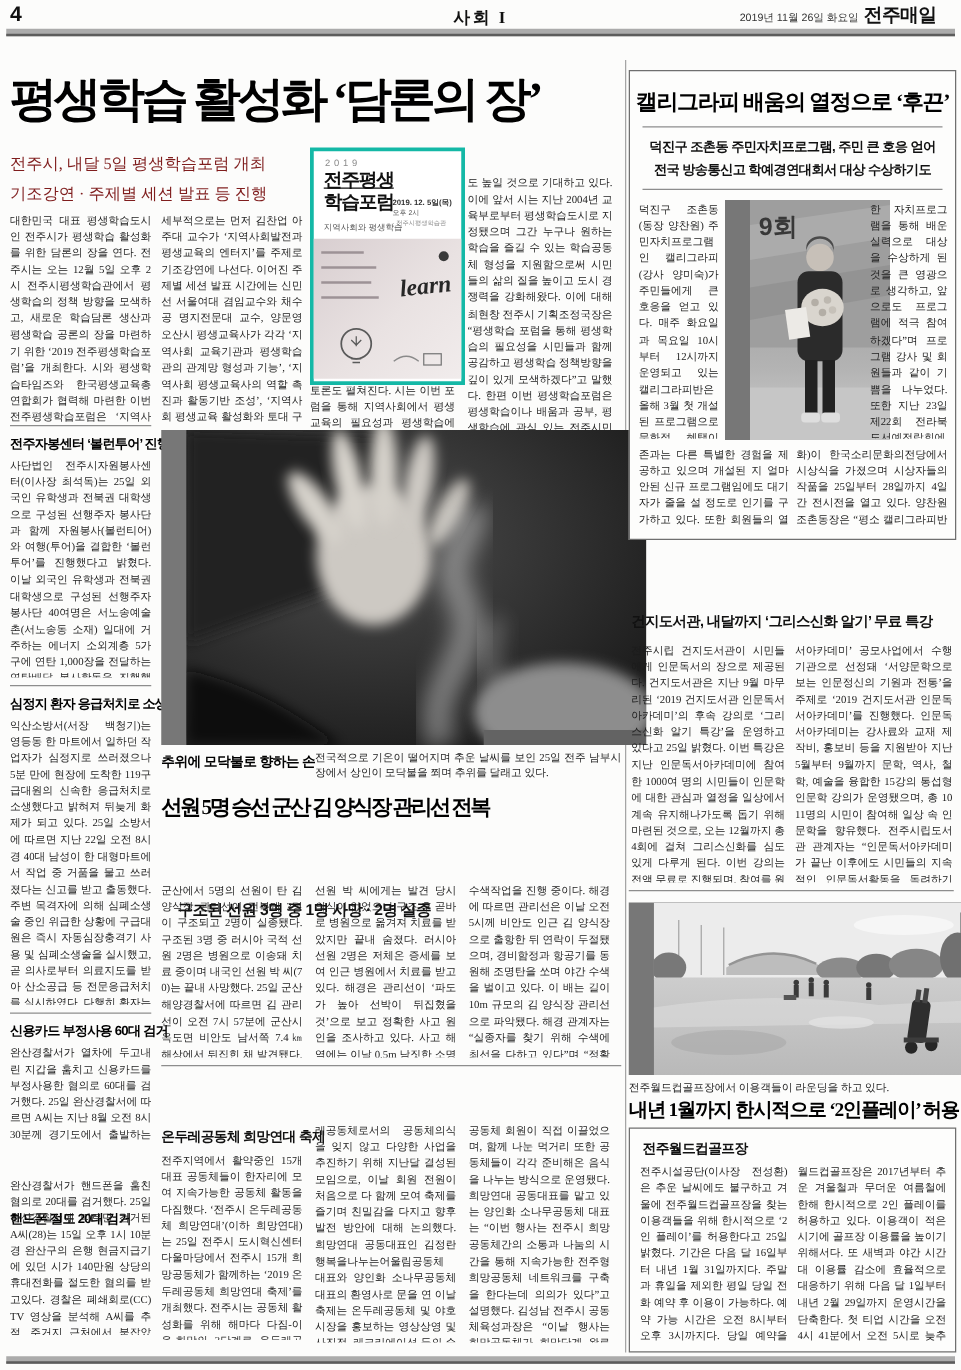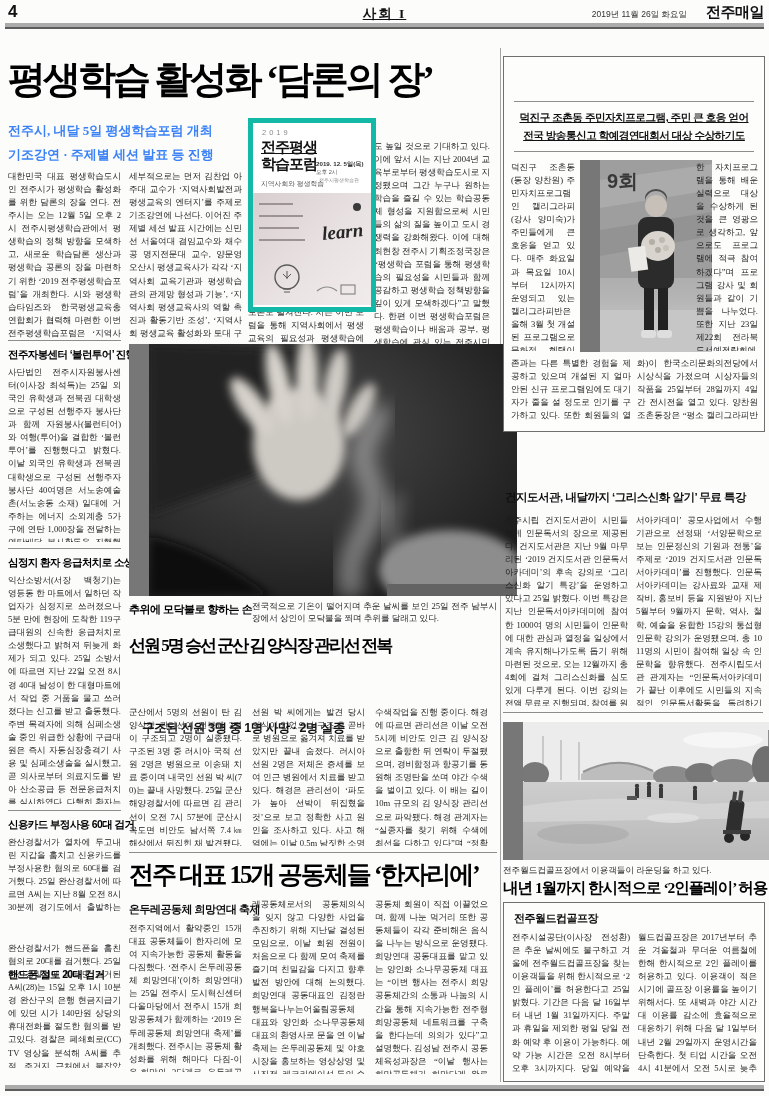--- a/index.html
+++ b/index.html
@@ -7,27 +7,27 @@
         font-family:"Liberation Serif",serif;color:#111;}
   .abs{position:absolute;}
   .rule{position:absolute;height:1px;background:#8d8d8d;}
   .thickrule{position:absolute;height:4px;background:#ababab;border-bottom:2px solid #5c5c5c;}
   .vrule{position:absolute;width:1px;background:#a5a5a5;}
   .body-col{position:absolute;font:8.6px/1.52 "Liberation Serif",serif;text-align:justify;
             word-break:break-all;overflow:hidden;color:#1c1c1c;}
   .brief-h{position:absolute;font:bold 10.5px "Liberation Sans",sans-serif;letter-spacing:-0.6px;
            white-space:nowrap;color:#000;}
   .hl{position:absolute;font-family:"Liberation Serif",serif;font-weight:800;color:#000;white-space:nowrap;}
-  .sub{position:absolute;font-family:"Liberation Serif",serif;font-weight:700;color:#3b82f6;white-space:nowrap;}
+  .sub{position:absolute;font-family:"Liberation Serif",serif;font-weight:400;color:#7f1d1d;white-space:nowrap;}
   .boxed{position:absolute;border:1px solid #6f6f6f;background:#fdfdfc;}
   .cap{position:absolute;font:8.6px/1.4 "Liberation Serif",serif;color:#1c1c1c;}
   .cap-b{position:absolute;font:bold 11px "Liberation Sans",sans-serif;letter-spacing:-0.5px;color:#000;white-space:nowrap;}
-  .center{text-align:center;text-decoration:underline;}
+  .center{text-align:center;}
   
-  #poster{position:absolute;left:248px;top:118px;width:118px;height:184px;border:5px solid #14b8a6;background:#fff;}
+  #poster{position:absolute;left:248px;top:118px;width:118px;height:184px;border:3px solid #14b8a6;background:#fff;}
   .p-year{position:absolute;left:9px;top:5px;font:7.5px "Liberation Sans",sans-serif;letter-spacing:3px;color:#8a8a8a;}
   .p-t{position:absolute;left:8px;font:800 15px/1 "Liberation Sans",sans-serif;color:#101010;letter-spacing:-1px;}
   .p-date{position:absolute;left:63px;top:37px;font:bold 6.2px "Liberation Sans",sans-serif;color:#333;white-space:nowrap;}
   .p-time{position:absolute;left:63px;top:46px;font:5.6px "Liberation Sans",sans-serif;color:#555;}
   .p-venue{position:absolute;left:63px;top:54px;font:5px "Liberation Sans",sans-serif;color:#888;white-space:nowrap;}
   .p-theme{position:absolute;left:8px;top:56px;font:6.8px "Liberation Sans",sans-serif;color:#555;}
   .p-img{position:absolute;left:0;top:70px;width:118px;height:112px;
          background:linear-gradient(135deg,#d8ced0 0%,#e9e2e2 55%,#f1ecec 100%);overflow:hidden;}
   .p-bar{position:absolute;height:2px;background:#9d9296;}
   .p-learn{position:absolute;right:8px;top:28px;font:italic 700 19px "Liberation Serif",serif;color:#262626;transform:rotate(-6deg);}
@@ -36,21 +36,21 @@
   svg{display:block;}
 </style>
 </head>
 <body>
 
 <div id="page">
 
   <div class="abs" style="left:8px;top:2px;font:bold 17px 'Liberation Sans',sans-serif;">4</div>
   <div class="abs center" style="left:0;right:0;top:5px;font:bold 13.5px 'Liberation Serif',serif;letter-spacing:2px;">사회 I</div>
   <div class="abs" style="right:82px;top:9px;font:8.5px 'Liberation Sans',sans-serif;color:#333;">2019년 11월 26일 화요일</div>
-  <div class="abs" style="right:5px;top:3px;font:900 15px 'Liberation Sans',sans-serif;letter-spacing:-0.5px;">전주매일</div>
+  <div class="abs" style="right:20px;top:3px;font:900 15px 'Liberation Sans',sans-serif;letter-spacing:-0.5px;">전주매일</div>
   <div class="thickrule" style="left:5px;right:5px;top:23px;"></div>
 
   <div class="vrule" style="left:500px;top:48px;height:1034px;"></div>
 
   <div class="hl" style="left:8px;top:54px;font-size:38px;letter-spacing:-3px;">평생학습 활성화 ‘담론의 장’</div>
   <div class="sub" style="left:8px;top:122px;font-size:13px;">전주시, 내달 5일 평생학습포럼 개최</div>
   <div class="sub" style="left:8px;top:146px;font-size:13px;">기조강연 · 주제별 세션 발표 등 진행</div>
   <div class="body-col" style="left:8px;top:170px;width:113px;height:168px;">대한민국 대표 평생학습도시인 전주시가 평생학습 활성화를 위한 담론의 장을 연다. 전주시는 오는 12월 5일 오후 2시 전주시평생학습관에서 평생학습의 정책 방향을 모색하고, 새로운 학습담론 생산과 평생학습 공론의 장을 마련하기 위한 ‘2019 전주평생학습포럼’을 개최한다. 시와 평생학습타임즈와 한국평생교육총연합회가 협력해 마련한 이번 전주평생학습포럼은 ‘지역사회와 평생학습’을 주제로 평생학습과 지역사회의 관계가 중점적으로 다뤄질 예정이다.</div>
   <div class="body-col" style="left:129px;top:170px;width:113px;height:168px;">세부적으로는 먼저 김찬업 아주대 교수가 ‘지역사회발전과 평생교육의 엔터지’를 주제로 기조강연에 나선다. 이어진 주제별 세션 발표 시간에는 신민선 서울여대 겸임교수와 채수공 명지전문대 교수, 양문영 오산시 평생교육사가 각각 ‘지역사회 교육기관과 평생학습관의 관계망 형성과 기능’, ‘지역사회 평생교육사의 역할 촉진과 활동기반 조성’, ‘지역사회 평생교육 활성화와 토대 구축을 위한 칸막이 트기’를 주제로 발표한다. 또한 주제발표 후에는 전체 내용을 정리하고 토론자들이 참여하는 종합</div>
   <div class="body-col" style="left:248px;top:306px;width:116px;height:44px;">토론도 펼쳐진다. 시는 이번 포럼을 통해 지역사회에서 평생교육의 필요성과 평생학습에 대한 사회적 공감대를 형성함으로써 시민들의 성숙한 성장을 돕고, 평생교육에 대한 이해</div>
@@ -128,27 +128,27 @@
   <div class="cap-b" style="left:129px;top:602px;">추위에 모닥불로 향하는 손</div>
   <div class="cap" style="left:252px;top:600px;width:245px;height:30px;text-align:justify;word-break:break-all;">전국적으로 기온이 떨어지며 추운 날씨를 보인 25일 전주 남부시장에서 상인이 모닥불을 쬐며 추위를 달래고 있다.</div>
 
   <div class="hl" style="left:129px;top:634px;font-size:17px;letter-spacing:-2px;">선원 5명 승선 군산 김 양식장 관리선 전복</div>
   <div class="abs" style="left:142px;top:680px;font:bold 12.5px 'Liberation Sans',sans-serif;letter-spacing:-0.5px;white-space:nowrap;margin-top:40px;">구조된 선원 3명 중 1명 사망 · 2명 실종</div>
   <div class="body-col" style="left:129px;top:706px;width:113px;height:140px;">군산에서 5명의 선원이 탄 김 양식장 관리선이 전복돼 3명이 구조되고 2명이 실종됐다. 구조된 3명 중 러시아 국적 선원 2명은 병원으로 이송돼 치료 중이며 내국인 선원 박 씨(70)는 끝내 사망했다. 25일 군산 해양경찰서에 따르면 김 관리선이 오전 7시 57분에 군산시 옥도면 비안도 남서쪽 7.4㎞ 해상에서 뒤집힌 채 발견됐다. 뒤집힌 관리선 위에 올라탄 러시아인 선원 2명과 내국인 1명이 구조되고 2명은 실종상태다. 구조된 내국인</div>
   <div class="body-col" style="left:252px;top:706px;width:113px;height:140px;">선원 박 씨에게는 발견 당시 의식이 없었으나 구조 후 곧바로 병원으로 옮겨져 치료를 받았지만 끝내 숨졌다. 러시아 선원 2명은 저체온 증세를 보여 인근 병원에서 치료를 받고 있다. 해경은 관리선이 ‘파도가 높아 선박이 뒤집혔을 것’으로 보고 정확한 사고 원인을 조사하고 있다. 사고 해역에는 이날 0.5m 남짓한 소명으로 지각돼야 하는데, 당시 강한 바람이 불었던 것으로 전해졌다.</div>
   <div class="body-col" style="left:375px;top:706px;width:113px;height:140px;">수색작업을 진행 중이다. 해경에 따르면 관리선은 이날 오전 5시께 비안도 인근 김 양식장으로 출항한 뒤 연락이 두절됐으며, 경비함정과 항공기를 동원해 조명탄을 쏘며 야간 수색을 벌이고 있다. 이 배는 길이 10m 규모의 김 양식장 관리선으로 파악됐다. 해경 관계자는 “실종자를 찾기 위해 수색에 최선을 다하고 있다”며 “정확한 사고 경위를 조사할 방침”이라고 말했다.   /군산=정다은 기자</div>
   <div class="rule" style="left:129px;top:852px;width:368px;"></div>
 
-  <div class="hl" style="left:129px;top:858px;font-size:25px;letter-spacing:-2px;">전주 대표 15개 공동체들 ‘한자리에’</div>
   <div class="abs" style="left:129px;top:902px;font:bold 11px 'Liberation Sans',sans-serif;letter-spacing:-0.5px;white-space:nowrap;">온두레공동체 희망연대 축제</div>
   <div class="body-col" style="left:129px;top:922px;width:113px;height:150px;">전주지역에서 활약중인 15개 대표 공동체들이 한자리에 모여 지속가능한 공동체 활동을 다짐했다. ‘전주시 온두레공동체 희망연대’(이하 희망연대)는 25일 전주시 도시혁신센터 다울마당에서 전주시 15개 희망공동체가 함께하는 ‘2019 온두레공동체 희망연대 축제’를 개최했다. 전주시는 공동체 활성화를 위해 해마다 다짐-이음-희망의 3단계로 온두레공동체를 육성해왔으며, 희망연대는 지난 2017년부터 올해까지 매년 완성단계인 희망단계 공동체로 선정돼 활발히 활동해온 15개 공동체로 구성됐다. 희망연대는 이들 15개 공동체가 자발적으로 네트워크를 구축하고 온두</div>
   <div class="body-col" style="left:252px;top:898px;width:113px;height:176px;">레공동체로서의 공동체의식을 잊지 않고 다양한 사업을 추진하기 위해 지난달 결성된 모임으로, 이날 회원 전원이 처음으로 다 함께 모여 축제를 즐기며 친밀감을 다지고 향후 발전 방안에 대해 논의했다. 희망연대 공동대표인 김정란 행복을나누는어울림공동체 대표와 양인화 소나무공동체 대표의 환영사로 문을 연 이날 축제는 온두레공동체 및 야호시장을 홍보하는 영상상영 및 사진전, 레크리에이션 등의 순으로 진행됐다. 또, 김승수 전주시장과 박병술 시의회의장 등 많은 내빈들이 참석해 희망연대 회원들의 자발적인 네트워크 구축의 노력과 지역을 위한 봉사정신을 격려하고 축하하기도 했다. 또한 15개 공동체 회원들이 함께 즐긴 이날 축제의 레크리에이션도</div>
   <div class="body-col" style="left:375px;top:898px;width:113px;height:176px;">공동체 회원이 직접 이끌었으며, 함께 나눈 먹거리 또한 공동체들이 각각 준비해온 음식을 나누는 방식으로 운영됐다. 희망연대 공동대표를 맡고 있는 양인화 소나무공동체 대표는 “이번 행사는 전주시 희망 공동체간의 소통과 나눔의 시간을 통해 지속가능한 전주형 희망공동체 네트워크를 구축을 한다는데 의의가 있다”고 설명했다. 김성남 전주시 공동체육성과장은 “이날 행사는 희망공동체가 희망단계 완료 이후에도 온두레공동체 대표모델로서 공동체의식을 유지하고 지속적인 공동체 활동을 펼칠 수 있는 연결 시스템을 마련했다는데 큰 의의가 있다”면서 “앞으로도 이 희망연대의 활동을 적극 지원하겠다”고 말했다.   /김윤상 기자</div>
 
   <div class="boxed" style="left:503px;top:56px;width:260px;height:374px;">
+    <div class="hl center" style="left:0;right:0;top:12px;font-size:17.5px;letter-spacing:-1px;position:absolute;">캘리그라피 배움의 열정으로 ‘후끈’</div>
     <div class="rule" style="left:10px;right:10px;width:auto;top:44px;"></div>
     <div class="abs center" style="left:0;right:0;top:54px;font:bold 10.6px 'Liberation Sans',sans-serif;letter-spacing:-0.5px;">덕진구 조촌동 주민자치프로그램, 주민 큰 호응 얻어</div>
     <div class="abs center" style="left:0;right:0;top:72px;font:bold 10.6px 'Liberation Sans',sans-serif;letter-spacing:-0.5px;">전국 방송통신고 학예경연대회서 대상 수상하기도</div>
     <div class="rule" style="left:10px;right:10px;width:auto;top:94px;"></div>
     <div class="body-col" style="left:7px;top:104px;width:64px;height:190px;">덕진구 조촌동(동장 양찬원) 주민자치프로그램인 캘리그라피(강사 양미숙)가 주민들에게 큰 호응을 얻고 있다. 매주 화요일과 목요일 10시부터 12시까지 운영되고 있는 캘리그라피반은 올해 3월 첫 개설된 프로그램으로 문화적 혜택이 상대적으로 적을 수 있는 농촌동에 기</div>
     <div class="photo" style="left:76px;top:103px;width:112px;height:192px;">
       <svg viewBox="0 0 112 192" width="112" height="192">
         <defs>
             <linearGradient id="cg" x1="0" y1="0" x2="0" y2="1">
           <stop offset="0%" stop-color="#8f8f8f"></stop>

